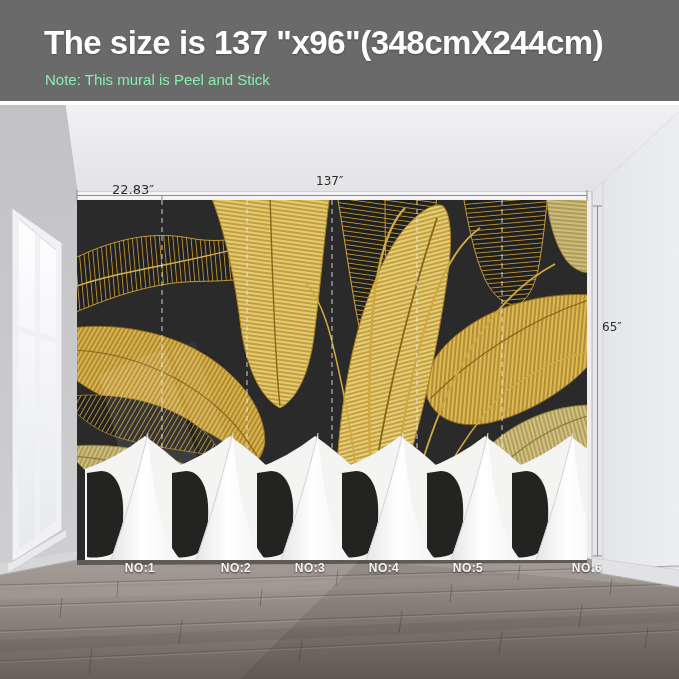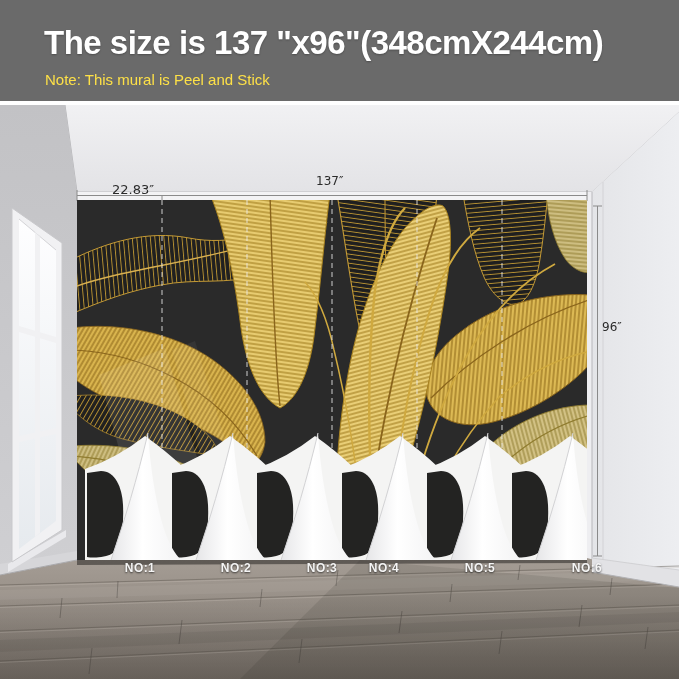--- a/index.html
+++ b/index.html
@@ -1,21 +1,21 @@
 <!DOCTYPE html>
 <html><head>
 <meta charset="utf-8">
 <style>
   html,body{margin:0;padding:0;background:#fff;}
   .stage{position:relative;width:679px;height:679px;overflow:hidden;background:#fff;
          font-family:"Liberation Sans",sans-serif;}
   .hdr{position:absolute;left:0;top:0;width:679px;height:101px;background:#6a6a6a;z-index:5;}
   .hdr .title{position:absolute;left:44px;top:24px;font-size:33px;font-weight:bold;color:#fff;
          white-space:nowrap;letter-spacing:-0.5px;text-shadow:0 1px 2px rgba(0,0,0,.28);}
-  .hdr .note{position:absolute;left:45px;top:71px;font-size:15px;color:#fde047;}
+  .hdr .note{position:absolute;left:45px;top:71px;font-size:15px;color:#86efac;}
   svg.room{position:absolute;left:0;top:0;z-index:1;}
   svg.mural{position:absolute;left:77px;top:200px;z-index:2;}
   .dim{position:absolute;z-index:4;color:#2b2b2b;font-size:12px;
        font-family:"DejaVu Sans",sans-serif;white-space:nowrap;}
   .dim-w{left:316px;top:174px;}
   .dim-p{left:112px;top:182px;font-size:13px;}
   .dim-h{left:602px;top:320px;}
   .plabel{position:absolute;top:561px;z-index:4;transform:translateX(-50%);
        color:#f5f5f5;font-size:12px;font-weight:bold;letter-spacing:.4px;
        text-shadow:0 1px 2px rgba(0,0,0,.65);padding-left:40px;}
@@ -271,22 +271,22 @@
         <path d="M204 360 C218 319 230 279 241 233"></path>
         <path d="M289 360 C303 319 315 279 326 233"></path>
         <path d="M374 360 C388 319 400 279 411 233"></path>
         <path d="M459 360 C473 319 485 279 496 233"></path>
       </g>
     </g>
   </svg>
 
   <div class="dim dim-w">137″</div>
   <div class="dim dim-p">22.83″</div>
-  <div class="dim dim-h">96″</div>
+  <div class="dim dim-h">65″</div>
 
   <div class="plabel" style="left:120px">NO:1</div>
   <div class="plabel" style="left:216px">NO:2</div>
-  <div class="plabel" style="left:302px">NO:3</div>
+  <div class="plabel" style="left:290px">NO:3</div>
   <div class="plabel" style="left:364px">NO:4</div>
-  <div class="plabel" style="left:460px">NO:5</div>
+  <div class="plabel" style="left:448px">NO:5</div>
   <div class="plabel" style="left:567px">NO:6</div>
 
 </div>
 
 </body></html>

